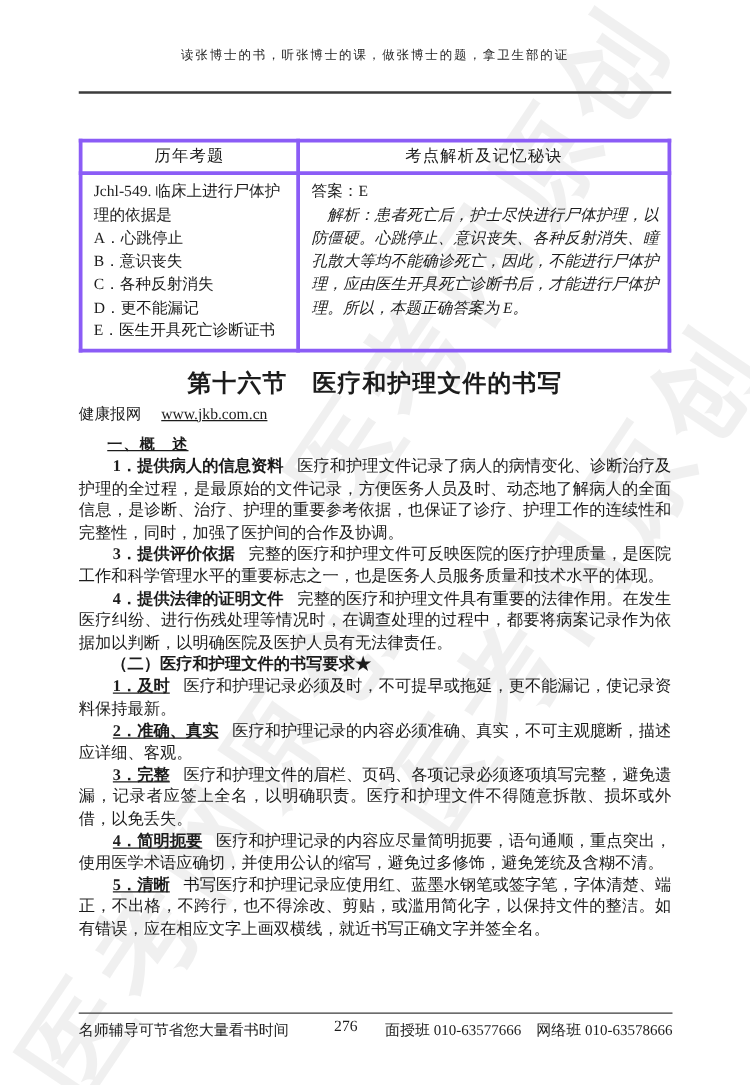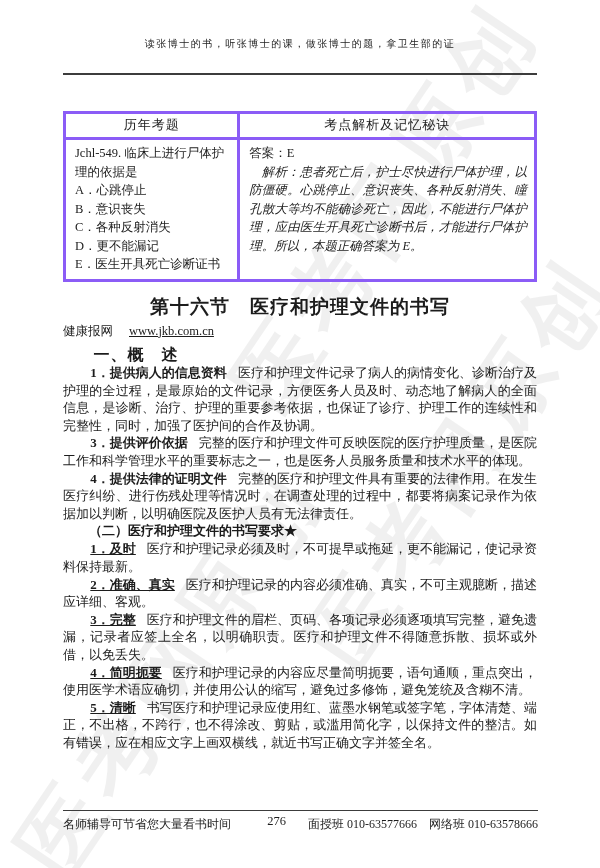--- a/index.html
+++ b/index.html
@@ -87,25 +87,26 @@
   }
   .brand-line {
     text-align: left;
     font-size: 12.5px;
     margin: 0 0 6px 0;
   }
   .site-name { margin-right: 16px; }
   .site-url { text-decoration: underline; }
   .h-overview {
     margin: 0;
-    font-size: 16px;
+    font-size: 12px;
     font-weight: bold;
     line-height: 18.5px;
     text-indent: 1.9em;
     letter-spacing: 1px;
+    text-decoration: underline;
   }
   .h-sub {
     margin: 0;
     font-size: 13px;
     font-weight: bold;
     line-height: 18px;
     text-indent: 2em;
   }
   .body-p {
     margin: 0;

